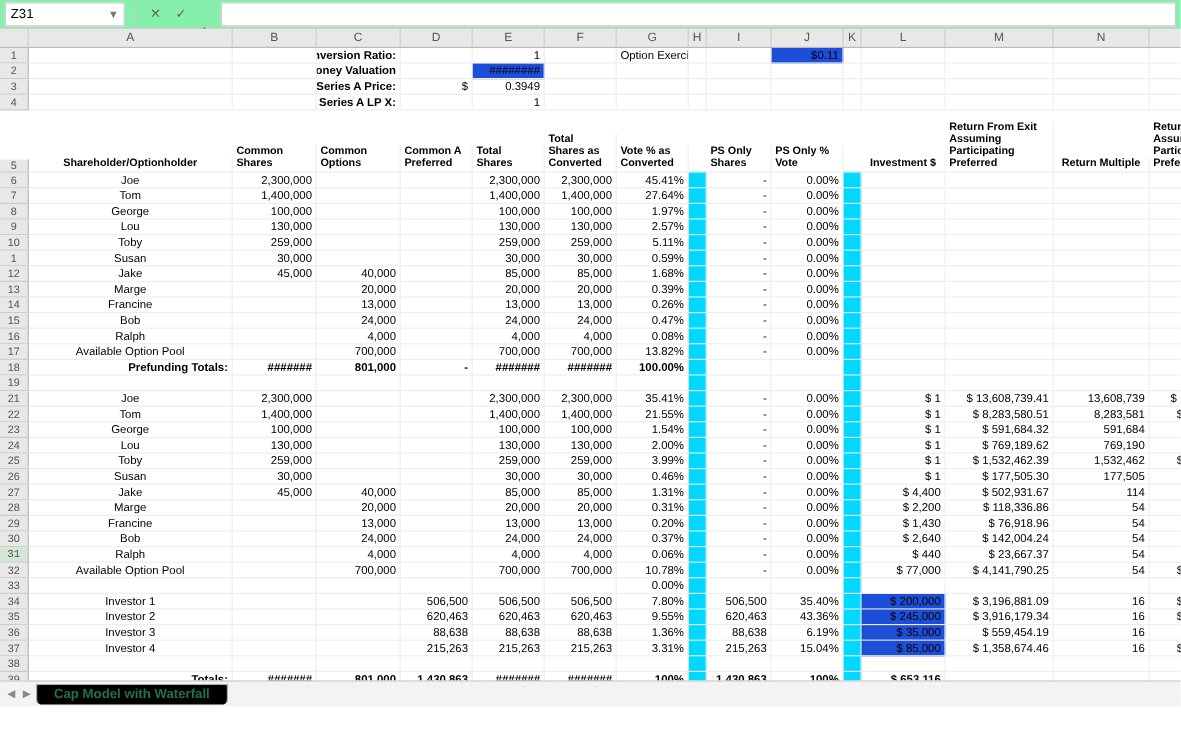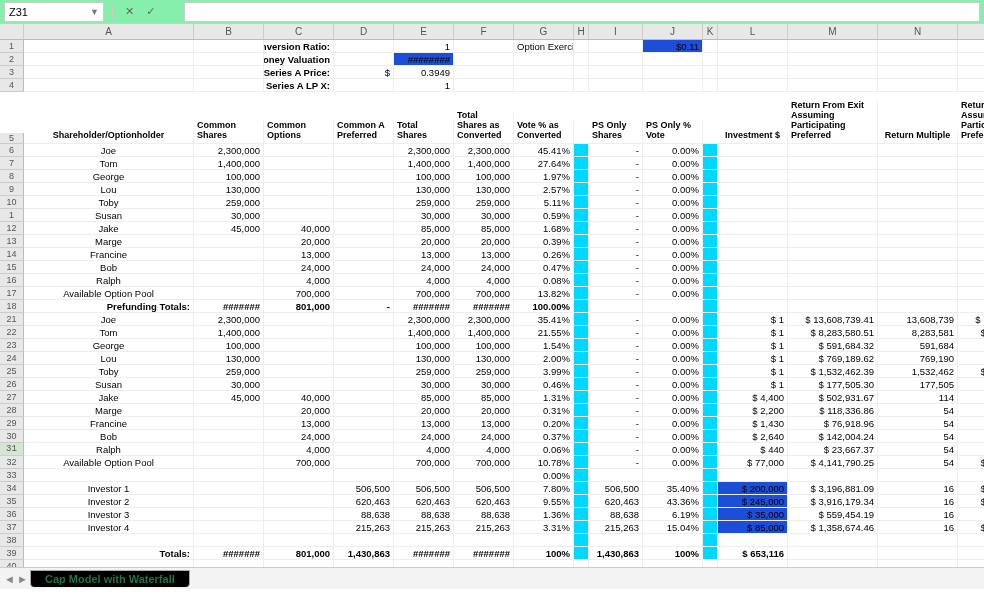--- a/index.html
+++ b/index.html
@@ -462,20 +462,38 @@
         <div class="cyan"></div>
         <div></div>
         <div></div>
         <div class="cyan"></div>
         <div></div>
         <div></div>
         <div></div>
         <div></div>
       </div>
       <div class="row">
+        <div class="rn">19</div>
+        <div></div>
+        <div></div>
+        <div></div>
+        <div></div>
+        <div></div>
+        <div></div>
+        <div></div>
+        <div class="cyan"></div>
+        <div></div>
+        <div></div>
+        <div class="cyan"></div>
+        <div></div>
+        <div></div>
+        <div></div>
+        <div></div>
+      </div>
+      <div class="row">
         <div class="rn">21</div>
         <div class="c">Joe</div>
         <div class="r">2,300,000</div>
         <div class="r"></div>
         <div></div>
         <div class="r">2,300,000</div>
         <div class="r">2,300,000</div>
         <div class="r">35.41%</div>
         <div class="cyan"></div>
         <div class="r">-</div>

